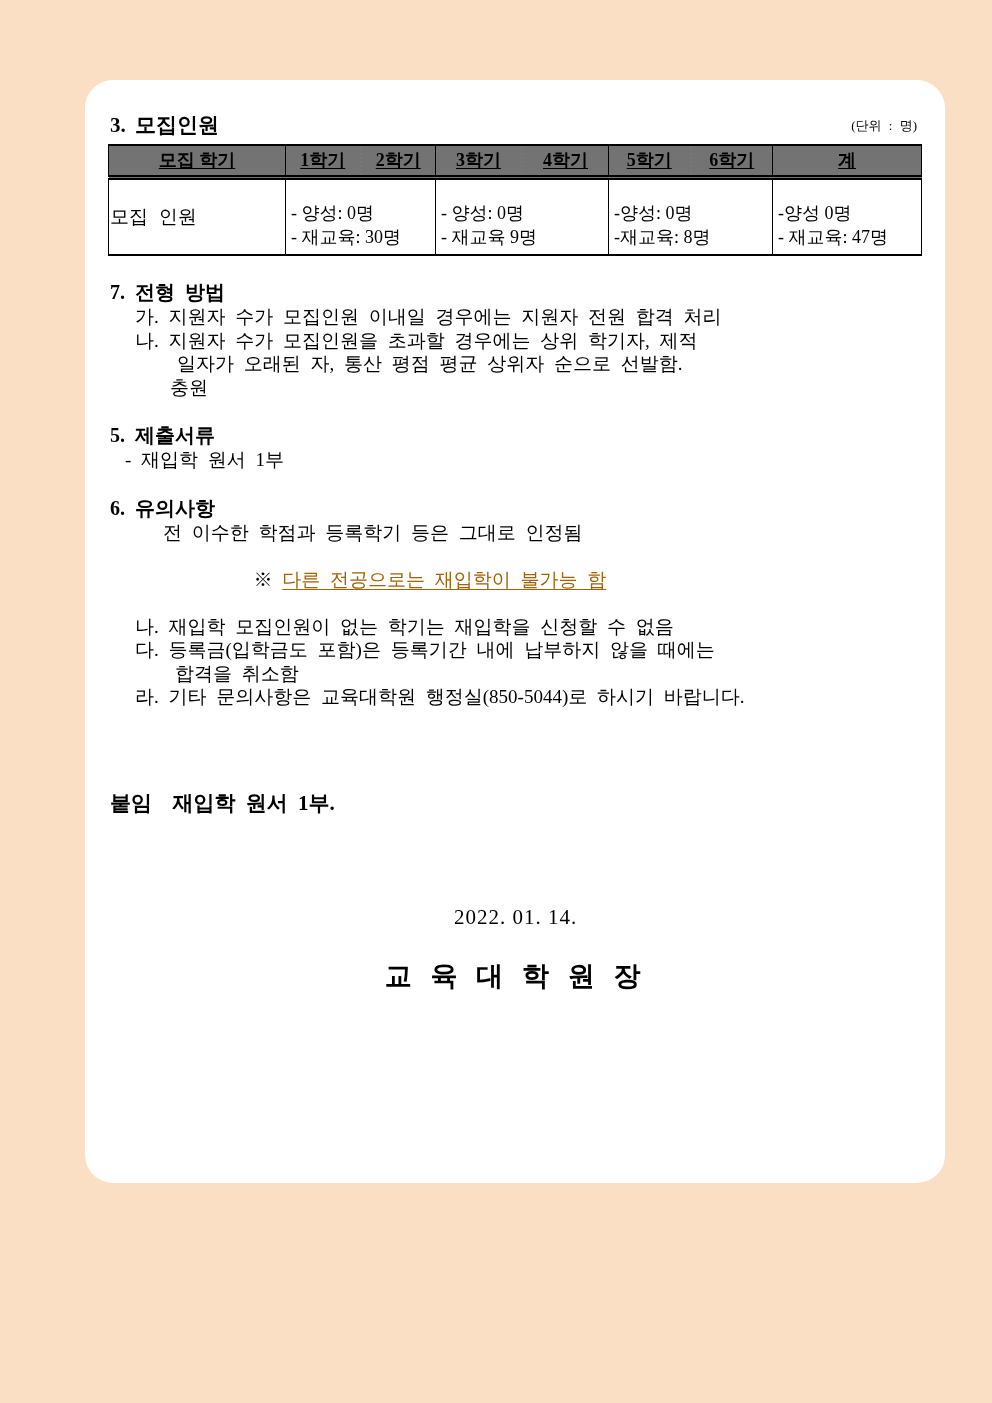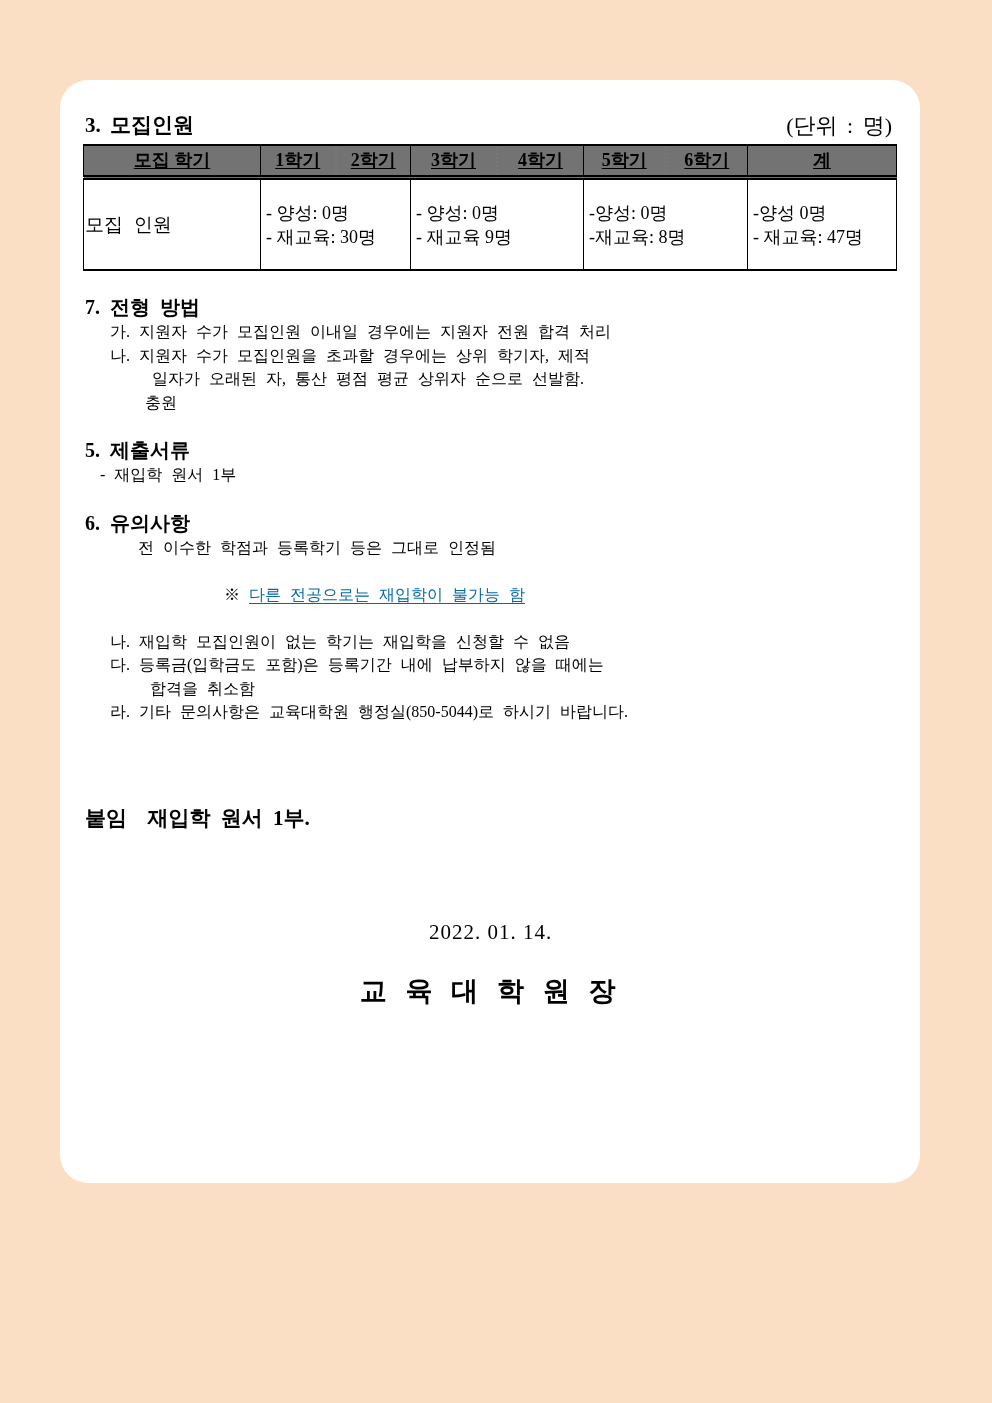--- a/index.html
+++ b/index.html
@@ -4,34 +4,34 @@
 <style>
   html, body { margin:0; padding:0; }
   body {
     width:992px; height:1403px;
     background:#fbdfc4;
     font-family:"Liberation Serif","DejaVu Serif",serif;
     color:#000;
     position:relative;
   }
   .page {
-    position:absolute; left:60px; top:80px;
+    position:absolute; left:85px; top:80px;
     width:860px; height:1103px;
     background:#ffffff;
     border-radius:28px;
     box-sizing:border-box;
     padding:33px 24px 0 25px;
   }
   
   .s3-row {
     display:flex; justify-content:space-between; align-items:flex-end;
     margin-bottom:6px; padding-right:4px;
   }
   .s3-title { font-size:21px; font-weight:bold; word-spacing:4px; line-height:25px; }
-  .s3-unit  { font-size:22px; word-spacing:4px; line-height:25px; }
+  .s3-unit  { font-size:13px; word-spacing:4px; line-height:25px; }
 
   
   table.recruit {
     border-collapse:collapse; table-layout:fixed;
     width:813px; margin-left:-2px;
   }
   table.recruit th, table.recruit td { border:1.5px solid #000; }
   table.recruit thead th {
     background:#737373;
     border-top:2px solid #000;
@@ -41,34 +41,34 @@
   }
   .hdr-cell { display:block; padding:2px 0 3px; text-align:center; }
   .u { text-decoration:underline; text-underline-offset:2px; }
   .pair { display:flex; }
   .pair > span { flex:1; display:block; padding:2px 0 3px; text-align:center; }
   .pair > span:last-child { border-left:2px dotted #777; }
   table.recruit tbody td { border-bottom:2.5px solid #000; vertical-align:middle; }
   td.rowlabel { text-align:left; font-size:19px; word-spacing:6px; }
   .cell-line { font-size:18px; line-height:24px; padding:0 2px 0 4px; white-space:pre-wrap; }
   .cell-line.first { padding-top:20px; }
-  .cell-line.second { padding-bottom:19px;font-family:Liberation Serif, serif; }
+  .cell-line.second { padding-bottom:4px;font-family:Liberation Serif, serif; }
 
   
   .sec { margin-top:24px; }
   .sec-h { font-size:20px; font-weight:bold; word-spacing:5px; line-height:25px; white-space:pre-wrap; }
-  .line { font-size:16px; line-height:23.5px; word-spacing:5px; white-space:pre-wrap; }
+  .line { font-size:19px; line-height:23.5px; word-spacing:5px; white-space:pre-wrap; }
   .ind1 { padding-left:25px; }
   .ind-na2 { padding-left:67px; }
   .ind-da2 { padding-left:60px; }
   .ind-s5 { padding-left:15px; }
   .ind-ga2 { padding-left:53px; }
   .ind-note { padding-left:85px; }
   .ind-hap { padding-left:65px; }
-  .red { color:#0369a1; text-decoration:underline; text-underline-offset:3px; }
+  .red { color:#a16207; text-decoration:underline; text-underline-offset:3px; }
   .note-marker { color:#000; }
 
   
   .attachment { margin-top:80px; font-size:21px; font-weight:bold; word-spacing:5px; white-space:pre-wrap; }
   .date { margin-top:88px; text-align:center; font-size:21px; letter-spacing:1px; }
   .signer { margin-top:28px; text-align:center; font-size:27px; font-weight:bold; letter-spacing:6px; white-space:pre-wrap; }
 </style>
 </head>
 <body>
 

